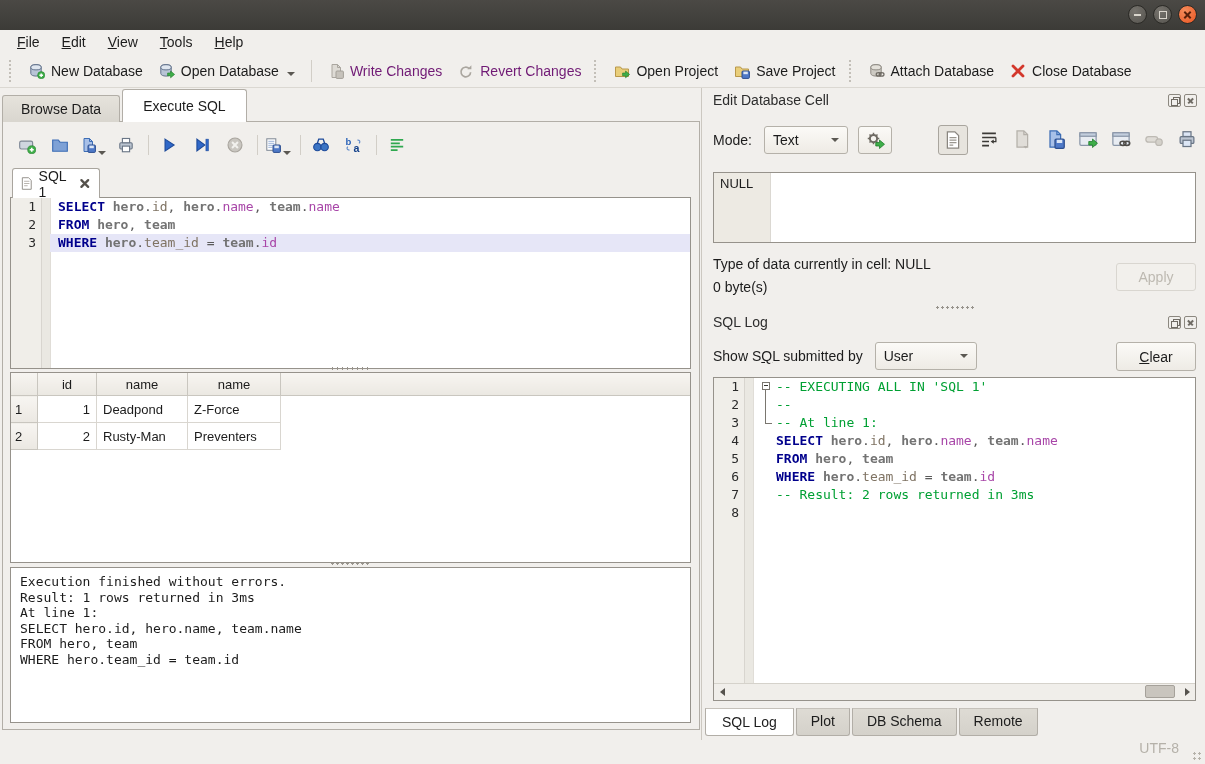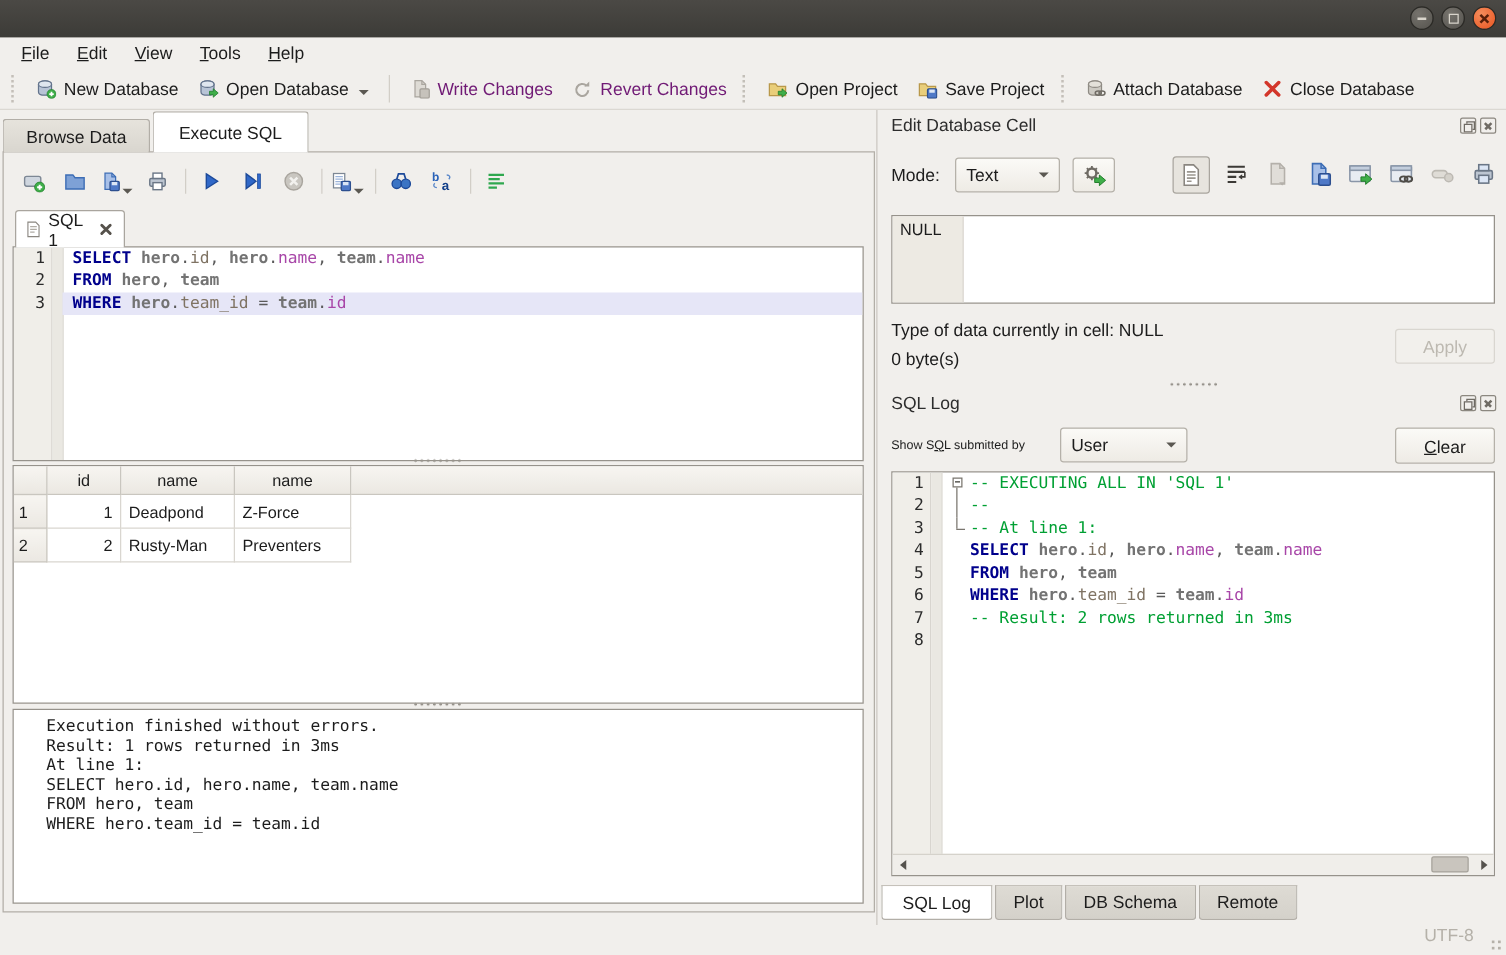--- a/index.html
+++ b/index.html
@@ -53,21 +53,21 @@
   .etb-sep{width:1px;height:20px;background:#d2cec7;margin:0 7px 0 2px}
 
   #sql-subtab{left:12px;top:168px;height:30px;width:88px;background:#fff;border:1px solid #a9a59e;border-bottom:none;
     border-radius:3px 3px 0 0;display:flex;align-items:center;gap:6px;padding:0 8px;box-sizing:border-box;z-index:3;font-size:14px}
   #sql-subtab .icon{width:13px;height:15px}
   #subtab-close{width:11px;height:11px}
 
   .sunken{border:1px solid #96928b;background:#fff;box-sizing:border-box;overflow:hidden}
   #editor-box{left:10px;top:197px;width:681px;height:172px}
   #results-box{left:10px;top:372px;width:681px;height:191px}
-  #message-box{left:10px;top:567px;width:681px;height:156px;font-family:"DejaVu Sans Mono",monospace;font-size:13px;line-height:15.5px;padding:6px 26px}
+  #message-box{left:10px;top:567px;width:681px;height:156px;font-family:"DejaVu Sans Mono",monospace;font-size:13px;line-height:15.5px;padding:6px 9px}
 
   .code-area{position:relative;width:100%;height:100%;font-family:"DejaVu Sans Mono",monospace;font-size:13px}
   .gutter-bg{position:absolute;left:0;top:0;bottom:0;width:30px;background:#f0eee9;border-right:1px solid #d8d5cf}
   .mark-bg{position:absolute;left:31px;top:0;bottom:0;width:8px;background:#eae8e2;border-right:1px solid #e0ddd7}
   .code-rows{position:absolute;left:0;top:0;right:0}
   .crow{display:flex;height:18px;line-height:18px;white-space:pre}
   .cnum{flex:0 0 30px;text-align:right;padding-right:5px;box-sizing:border-box;color:#2b2b2b}
   .cmark{flex:0 0 9px}
   .ccode{flex:1;padding-left:8px}
   .ccode.current{background:#e6e6f7}
@@ -515,21 +515,21 @@
 
   <div class="dots abs" style="left:230px;top:218px;width:40px"></div>
 
   <div class="dock-title abs" style="left:8px;top:226px">SQL Log</div>
   <div class="mini-btns" style="right:8px;top:228px">
     <div class="mini float"></div>
     <div class="mini close"></div>
   </div>
 
   <div class="abs" style="left:8px;top:253px;height:30px;display:flex;align-items:center">
-    <span id="filter-label" style="font-size:10px;margin-right:28px"><span>Show S</span><u>Q</u><span>L submitted by</span></span>
+    <span id="filter-label" style="font-size:14px;margin-right:12px"><span>Show S</span><u>Q</u><span>L submitted by</span></span>
     <div class="combo" style="width:102px">
       <span>User</span>
       <span class="caret"></span>
     </div>
   </div>
   <div class="push-btn abs" id="clear-btn" style="left:411px;top:254px;width:80px;height:29px">
       <span></span>
       <u>C</u>
       <span>lear</span>
     </div>

